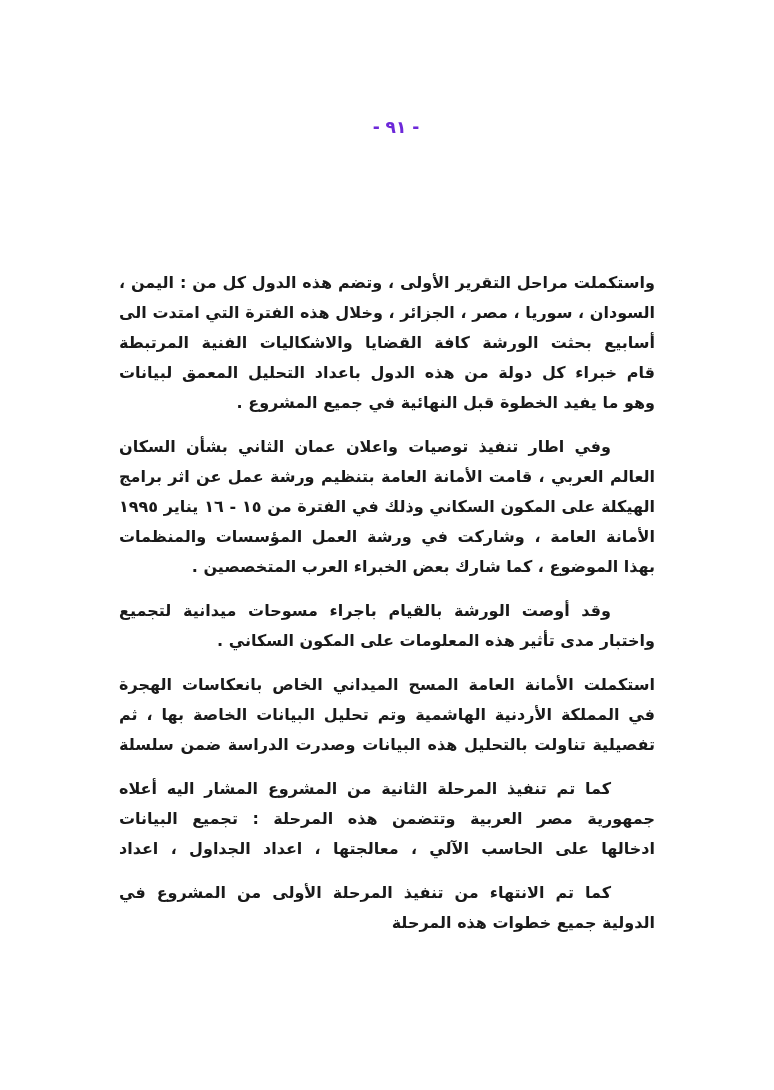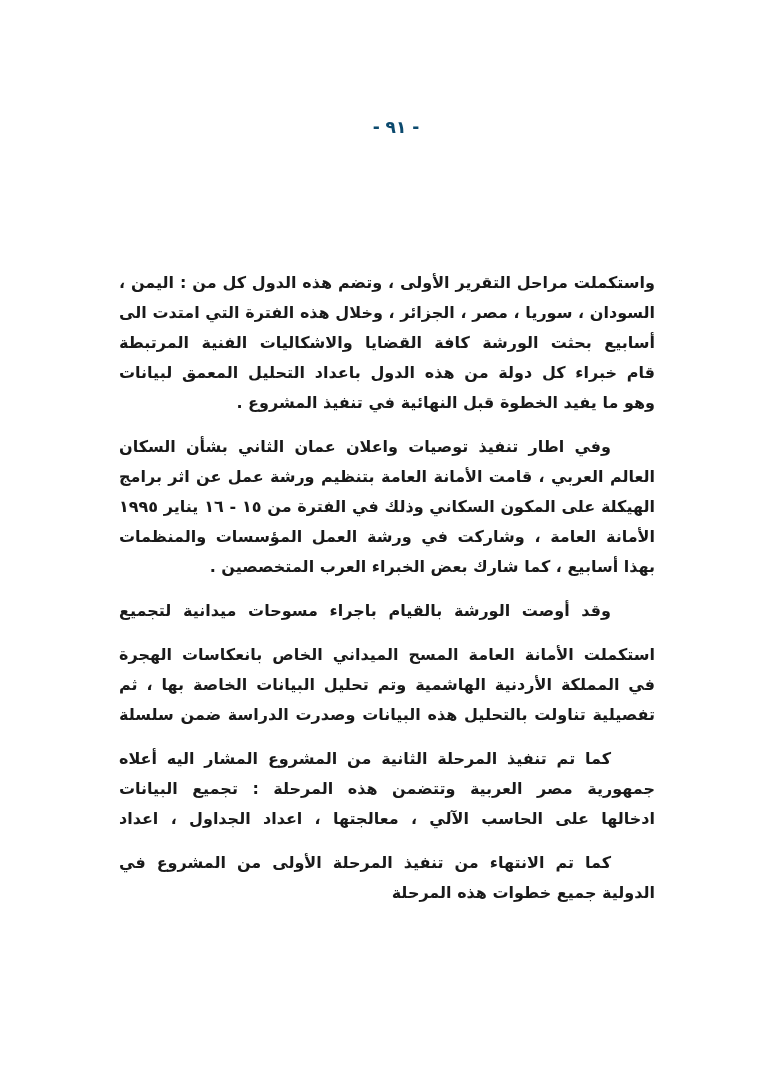--- a/index.html
+++ b/index.html
@@ -18,21 +18,21 @@
   }
   .page-number {
     position: absolute;
     top: 117px;
     left: 346px;
     width: 100px;
     text-align: center;
     direction: rtl;
     font-size: 17px;
     font-weight: bold;
-    color: #0c4a6e;
+    color: #6d28d9;
   }
   .text-block {
     position: absolute;
     top: 268px;
     right: 119px;
     width: 536px;
     direction: rtl;
     font-size: 16px;
     font-weight: bold;
     color: #1a1a1a;
@@ -58,31 +58,32 @@
 <body>
 
 <div class="page">
   <div class="page-number">- ٩١ -</div>
   <div class="text-block" id="paragraphs">
       <div class="para">
         <div class="line justify">واستكملت مراحل التقرير الأولى ، وتضم هذه الدول كل من : اليمن ، موريتانيا ،</div>
         <div class="line justify">السودان ، سوريا ، مصر ، الجزائر ، وخلال هذه الفترة التي امتدت الى ســتــــــة</div>
         <div class="line justify">أسابيع بحثت الورشة كافة القضايا والاشكاليات الفنية المرتبطة بالمشروع ، كمــــا</div>
         <div class="line justify">قام خبراء كل دولة من هذه الدول باعداد التحليل المعمق لبيانات المشــــــروع ،</div>
-        <div class="line">وهو ما يفيد الخطوة قبل النهائية في تنفيذ المشروع .</div>
+        <div class="line">وهو ما يفيد الخطوة قبل النهائية في جميع المشروع .</div>
       </div>
       <div class="para">
         <div class="line justify indent-first">وفي اطار تنفيذ توصيات واعلان عمان الثاني بشأن السكان والتنمية فــــــي</div>
         <div class="line justify">العالم العربي ، قامت الأمانة العامة بتنظيم ورشة عمل عن اثر برامج اعــــــادة</div>
         <div class="line justify">الهيكلة على المكون السكاني وذلك في الفترة من ١٥ - ١٦ يناير ١٩٩٥ بمقــــــر</div>
         <div class="line justify">الأمانة العامة ، وشاركت في ورشة العمل المؤسسات والمنظمات الدولية المعنيــة</div>
-        <div class="line">بهذا أسابيع ، كما شارك بعض الخبراء العرب المتخصصين .</div>
+        <div class="line">بهذا الموضوع ، كما شارك بعض الخبراء العرب المتخصصين .</div>
       </div>
       <div class="para">
         <div class="line justify indent-first">وقد أوصت الورشة بالقيام باجراء مسوحات ميدانية لتجميع البيانــــــــات</div>
+        <div class="line">واختبار مدى تأثير هذه المعلومات على المكون السكاني .</div>
       </div>
       <div class="para">
         <div class="line justify">استكملت الأمانة العامة المسح الميداني الخاص بانعكاسات الهجرة على الأســــرة</div>
         <div class="line justify">في المملكة الأردنية الهاشمية وتم تحليل البيانات الخاصة بها ، ثم أعدت دراسة</div>
         <div class="line justify">تفصيلية تناولت بالتحليل هذه البيانات وصدرت الدراسة ضمن سلسلة منشــــــورات</div>
       </div>
       <div class="para">
         <div class="line justify indent-first">كما تم تنفيذ المرحلة الثانية من المشروع المشار اليه أعلاه فــــــــي</div>
         <div class="line justify">جمهورية مصر العربية وتتضمن هذه المرحلة : تجميع البيانات الميدانيــــــــة ،</div>
         <div class="line justify">ادخالها على الحاسب الآلي ، معالجتها ، اعداد الجداول ، اعداد التقريــــــر</div>

